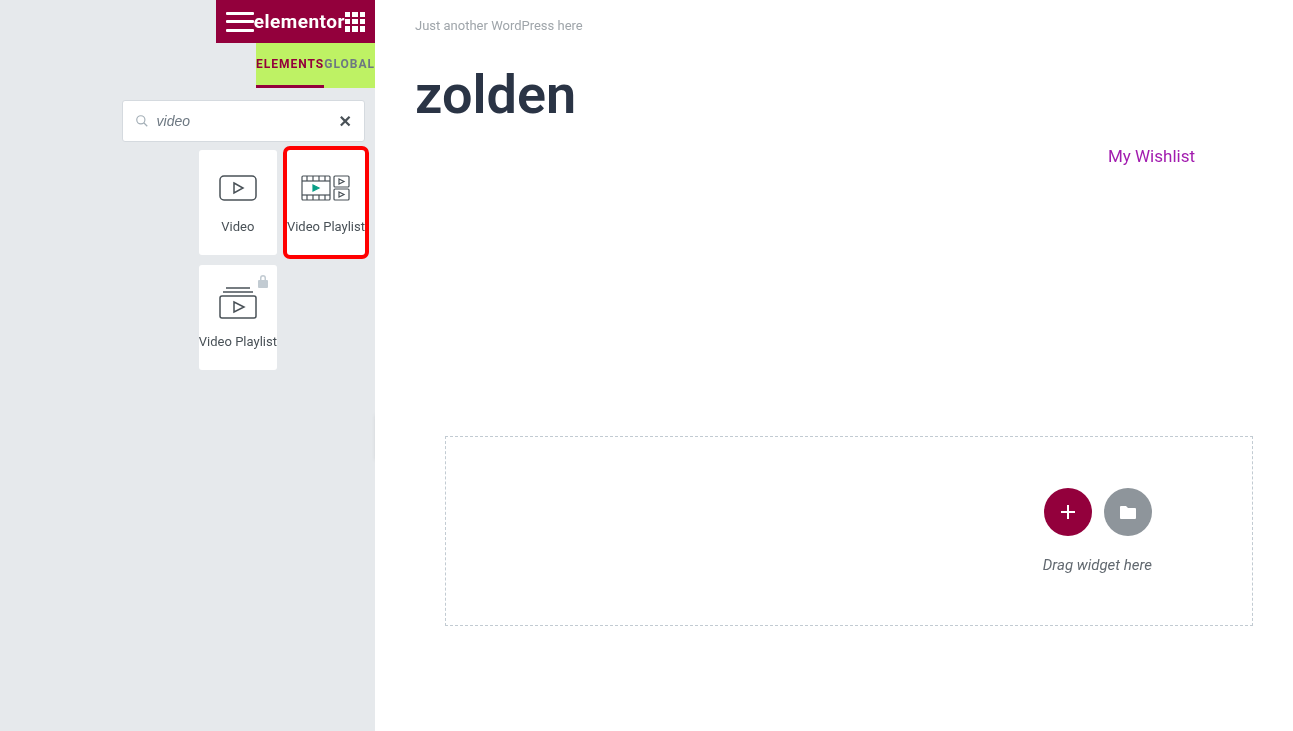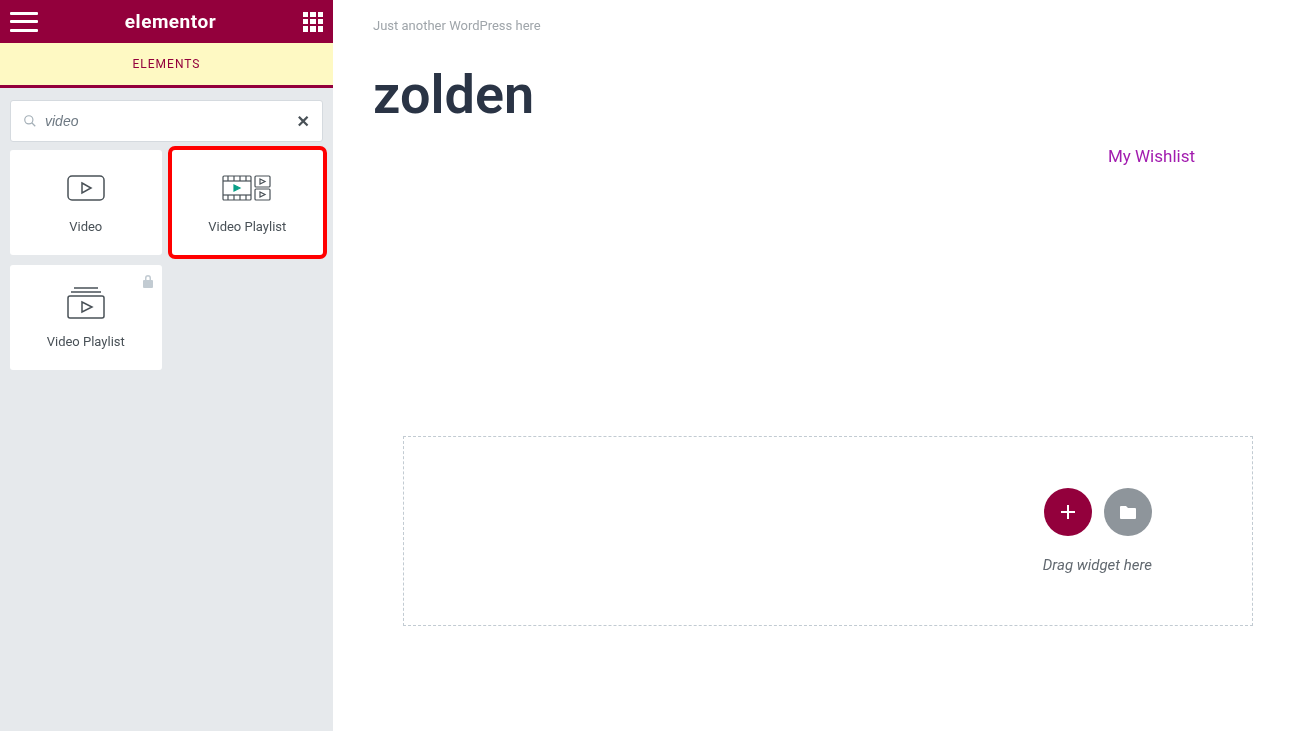--- a/index.html
+++ b/index.html
@@ -1,28 +1,28 @@
 <!DOCTYPE html>
 <html><head>
 <meta charset="utf-8">
 <style>
 * { margin: 0; padding: 0; box-sizing: border-box; }
 body { font-family: -apple-system, BlinkMacSystemFont, 'Segoe UI', Roboto, Arial, sans-serif; overflow: hidden; }
 .app { display: flex; width: 1293px; height: 731px; }
 
 
-.sidebar { width: 333px; height: 100%; background: #e6e9ec; display: flex; flex-direction: column; }
+.sidebar { width: 375px; height: 100%; background: #e6e9ec; display: flex; flex-direction: column; align-items: flex-end; }
 .sidebar-header { height: 43px; background: #93003c; display: flex; align-items: center; justify-content: space-between; padding: 0 10px; }
 .menu-icon { width: 28px; height: 20px; display: flex; flex-direction: column; justify-content: space-between; cursor: pointer; }
 .menu-icon span { display: block; height: 3px; background: #fff; border-radius: 1px; }
 .logo { color: #fff; font-size: 19px; font-weight: 700; letter-spacing: 0.5px; }
 .grid-icon { width: 20px; height: 20px; display: grid; grid-template-columns: repeat(3,1fr); grid-template-rows: repeat(3,1fr); gap: 2px; cursor: pointer; }
 .grid-icon span { background: #fff; }
 
-.tabs { display: flex; background: #fef9c3; }
+.tabs { display: flex; background: #bef264; font-weight: bold; }
 .tab { flex: 1; text-align: center; padding: 14px 0; font-size: 12px; letter-spacing: 1px; color: #6d7882; cursor: pointer; border-bottom: 3px solid transparent; }
 .tab.active { color: #93003c; border-bottom-color: #93003c; }
 
 .search-wrap { padding: 12px 10px 8px; }
 .search-box { background: #fff; border: 1px solid #d5dadf; border-radius: 3px; height: 42px; display: flex; align-items: center; padding: 0 12px; }
 .search-icon-svg { width: 14px; height: 14px; color: #a4afb7; margin-right: 8px; }
 .search-input { flex: 1; border: none; outline: none; font-size: 14px; font-style: italic; color: #6d7882; }
 .clear-icon { color: #495157; font-size: 16px; font-weight: bold; cursor: pointer; }
 
 .widgets { padding: 0 10px; display: grid; grid-template-columns: 1fr 1fr; gap: 10px; }
@@ -71,20 +71,21 @@
           <span></span>
           <span></span>
           <span></span>
           <span></span>
           <span></span>
       </div>
     </div>
 
     <div class="tabs">
       <div class="tab active">ELEMENTS</div>
+      <div class="tab">GLOBAL</div>
     </div>
 
     <div class="search-wrap">
       <div class="search-box">
         <svg class="search-icon-svg" viewBox="0 0 24 24" fill="none" stroke="currentColor" stroke-width="2">
             <circle cx="10" cy="10" r="7"></circle>
             <line x1="21" y1="21" x2="15" y2="15"></line>
           </svg>
         <input class="search-input" value="video" style="">
         <span class="clear-icon">✕</span>

